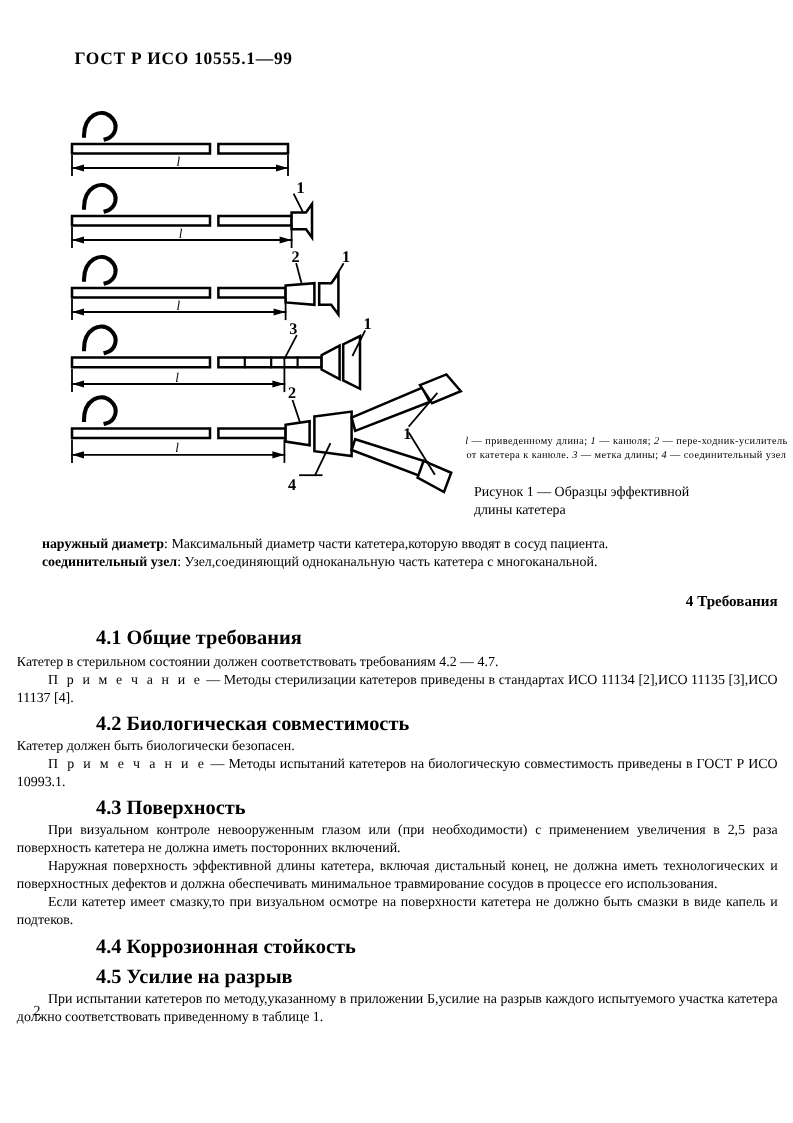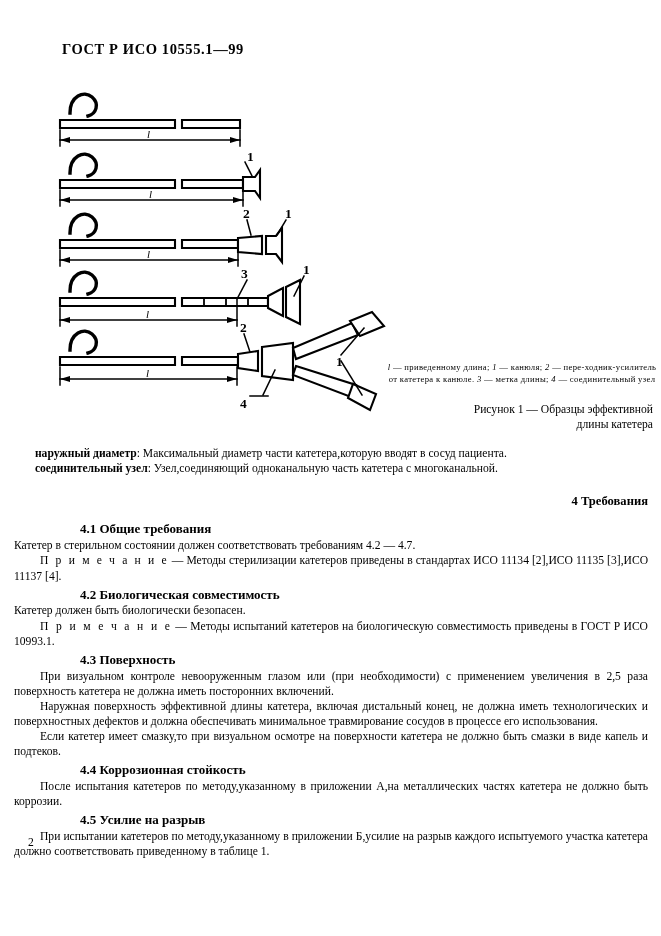--- a/index.html
+++ b/index.html
@@ -57,21 +57,21 @@
     letter-spacing: 0.35px;
   }
   .fig-legend i { font-style: italic; }
   .fig-caption {
     position: absolute;
     left: 395px;
     top: 403px;
     width: 258px;
     font-size: 11.6px;
     line-height: 1.28;
-    text-align: right;
+    text-align: left;
   }
 
   
   .body-text {
     position: absolute;
     left: 14px;
     top: 446px;
     width: 634px;
     font-size: 11.6px;
     line-height: 1.30;
@@ -90,21 +90,21 @@
   }
   h2.sec {
     margin: 0;
     font-size: 12.6px;
     font-weight: bold;
     padding-left: 66px;
     text-align: right;
   }
   h3.subsec {
     margin: 0;
-    font-size: 13px;
+    font-size: 17px;
     font-weight: bold;
     padding-left: 66px;
   }
   .gap-xs { height: 3px; }
   .gap-m  { height: 12px; }
   .gap-l  { height: 17px; }
 
   .note { text-indent: 26px; }
 
   
@@ -283,21 +283,20 @@
     <div class="gap-xs"></div>
 
     <h3 class="subsec">4.3  Поверхность</h3>
     <p class="p p-ind">При визуальном контроле невооруженным глазом или (при необходимости)  с  применением увеличения в 2,5 раза поверхность катетера не должна иметь посторонних включений.</p>
     <p class="p p-ind">Наружная поверхность эффективной длины катетера, включая дистальный конец, не должна иметь технологических и поверхностных дефектов и должна обеспечивать минимальное травмирование сосудов в процессе его использования.</p>
     <p class="p p-ind">Если катетер имеет смазку,то при визуальном осмотре на поверхности катетера не должно быть смазки в виде капель и подтеков.</p>
 
     <div class="gap-xs"></div>
 
     <h3 class="subsec">4.4  Коррозионная стойкость</h3>
-    <p class="p p-ind">После испытания катетеров по методу,указанному в приложении А,на металлических частях катетера не должно быть коррозии.</p>
 
     <div class="gap-xs"></div>
 
     <h3 class="subsec">4.5  Усилие на разрыв</h3>
     <p class="p p-ind">При испытании катетеров по методу,указанному в приложении Б,усилие на разрыв каждого испытуемого участка катетера должно соответствовать приведенному в таблице 1.</p>
   </div>
 
   <div class="page-number">2</div>
 </div>
 

